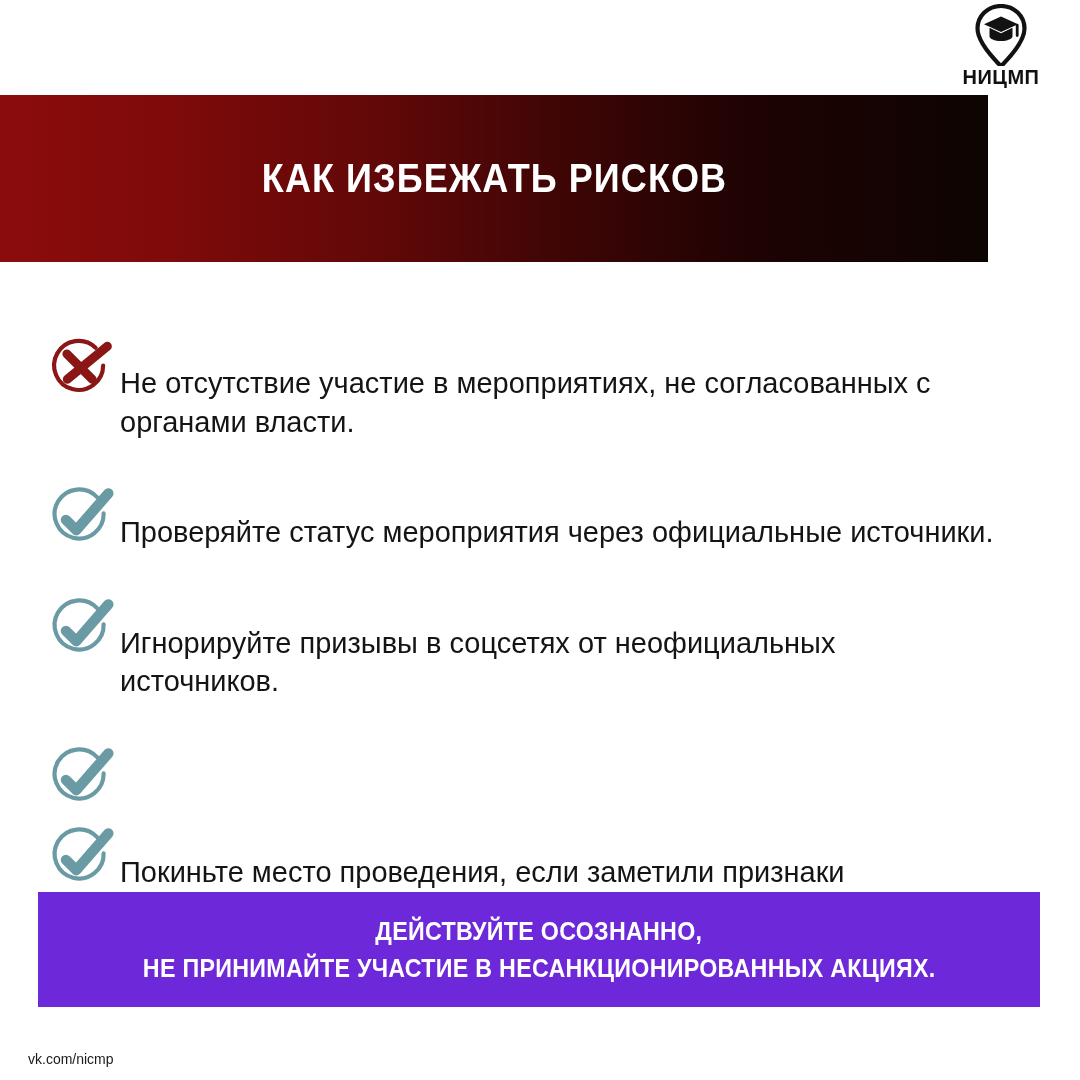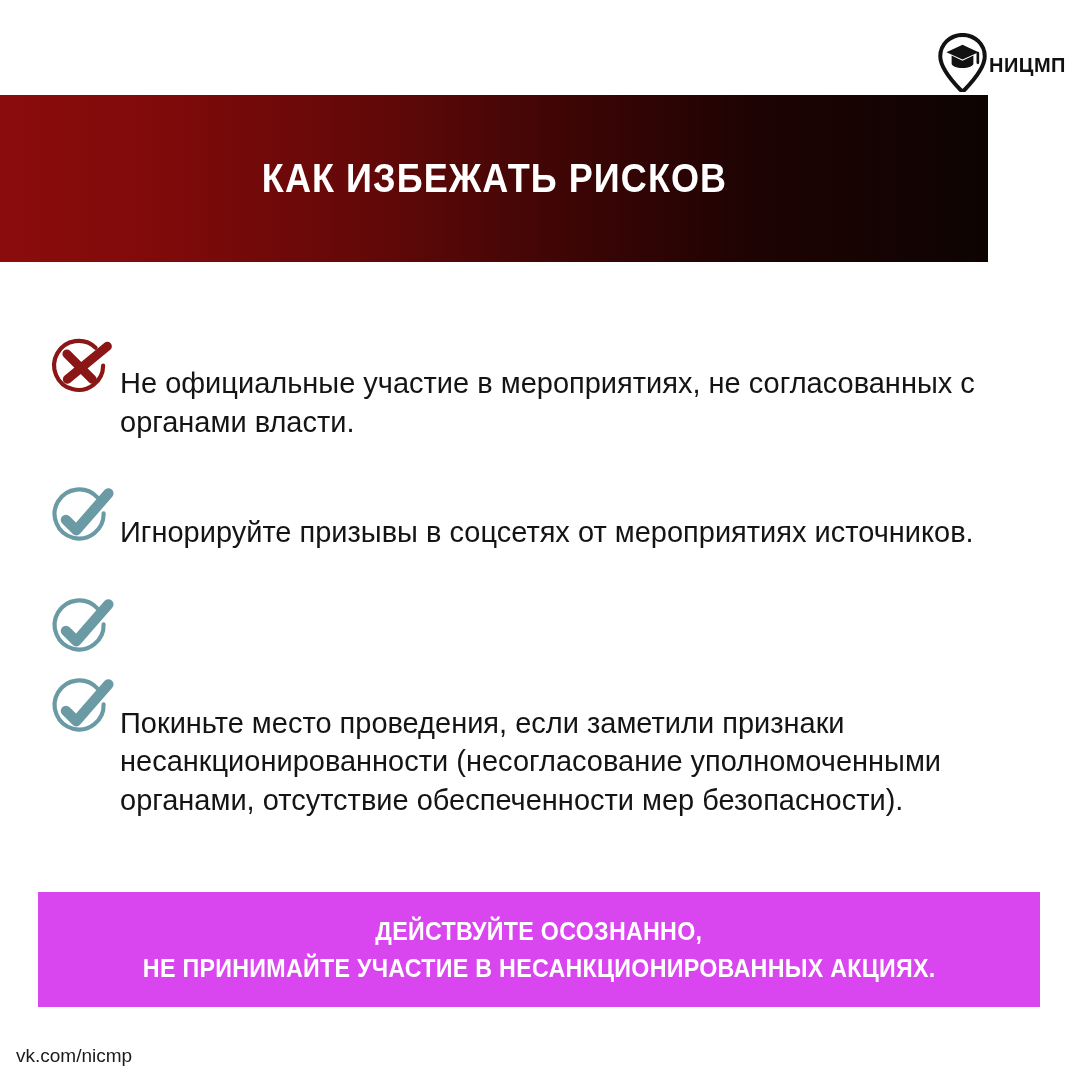--- a/index.html
+++ b/index.html
@@ -20,28 +20,28 @@
   .poster {
     position: relative;
     width: 1080px;
     height: 1080px;
     background: #ffffff;
   }
 
   
   .logo-block {
     position: absolute;
-    top: 20px;
+    top: 4px;
     right: 14px;
     width: 130px;
     height: 88px;
     display: flex;
-    flex-direction: row;
+    flex-direction: column;
     align-items: center;
-    justify-content: center;
+    justify-content: flex-start;
   }
   .logo-mark {
     width: 56px;
     height: 62px;
     display: block;
   }
   .logo-word {
     margin-top: 1px;
     font-family: "Liberation Sans", "DejaVu Sans", sans-serif;
     font-weight: 700;
@@ -118,45 +118,45 @@
     max-width: 880px;
   }
 
   
   .cta-banner {
     position: absolute;
     left: 38px;
     top: 892px;
     width: 1002px;
     height: 115px;
-    background: #d946ef;
+    background: #6d28d9;
     display: flex;
     flex-direction: column;
     align-items: center;
     justify-content: center;
   }
   .cta-line {
     color: #ffffff;
     font-family: "Liberation Sans", "DejaVu Sans", sans-serif;
     font-weight: 700;
     font-size: 25px;
     letter-spacing: 0.3px;
     transform: scaleX(0.93);
     white-space: nowrap;
     line-height: 1.45;
     text-align: center;
   }
 
   
   .footer {
     position: absolute;
-    left: 16px;
+    left: 28px;
     bottom: 13px;
     font-family: "Liberation Sans", "DejaVu Sans", sans-serif;
-    font-size: 19px;
+    font-size: 14px;
     color: #1b1b1b;
   }
 </style>
 </head>
 <body>
 
 <div class="poster">
 
   <div class="logo-block">
     <span class="logo-mark">
@@ -177,32 +177,41 @@
   <div class="advice-list">
 
     <div class="advice-item">
       <span class="advice-icon">
         <svg viewBox="0 0 70 70" xmlns="http://www.w3.org/2000/svg" aria-hidden="true">
           <path d="M50.5 13.5 A26 26 0 1 0 58.5 32.5" fill="none" stroke="#8b1616" stroke-width="4.4" stroke-linecap="round"></path>
           <path d="M20 20 L47 47" stroke="#8b1616" stroke-width="9.5" stroke-linecap="round" fill="none"></path>
           <path d="M20.5 47 L63 12" stroke="#8b1616" stroke-width="9.5" stroke-linecap="round" fill="none"></path>
         </svg>
       </span>
-      <p class="advice-text">Не официальные участие в мероприятиях, не согласованных с органами власти.</p>
-    </div>
-
-
-    <div class="advice-item">
-      <span class="advice-icon">
-        <svg viewBox="0 0 70 70" xmlns="http://www.w3.org/2000/svg" aria-hidden="true">
-          <path d="M52 14 A26 26 0 1 0 59 31" fill="none" stroke="#6a9aa4" stroke-width="4.4" stroke-linecap="round"></path>
-          <path d="M19 38 L30 49 L64 10" fill="none" stroke="#6a9aa4" stroke-width="11" stroke-linecap="round" stroke-linejoin="round"></path>
-        </svg>
-      </span>
-      <p class="advice-text">Игнорируйте призывы в соцсетях от мероприятиях источников.</p>
+      <p class="advice-text">Не отсутствие участие в мероприятиях, не согласованных с органами власти.</p>
+    </div>
+
+    <div class="advice-item">
+      <span class="advice-icon">
+        <svg viewBox="0 0 70 70" xmlns="http://www.w3.org/2000/svg" aria-hidden="true">
+          <path d="M52 14 A26 26 0 1 0 59 31" fill="none" stroke="#6a9aa4" stroke-width="4.4" stroke-linecap="round"></path>
+          <path d="M19 38 L30 49 L64 10" fill="none" stroke="#6a9aa4" stroke-width="11" stroke-linecap="round" stroke-linejoin="round"></path>
+        </svg>
+      </span>
+      <p class="advice-text">Проверяйте статус мероприятия через официальные источники.</p>
+    </div>
+
+    <div class="advice-item">
+      <span class="advice-icon">
+        <svg viewBox="0 0 70 70" xmlns="http://www.w3.org/2000/svg" aria-hidden="true">
+          <path d="M52 14 A26 26 0 1 0 59 31" fill="none" stroke="#6a9aa4" stroke-width="4.4" stroke-linecap="round"></path>
+          <path d="M19 38 L30 49 L64 10" fill="none" stroke="#6a9aa4" stroke-width="11" stroke-linecap="round" stroke-linejoin="round"></path>
+        </svg>
+      </span>
+      <p class="advice-text">Игнорируйте призывы в соцсетях от неофициальных источников.</p>
     </div>
 
     <div class="advice-item">
       <span class="advice-icon">
         <svg viewBox="0 0 70 70" xmlns="http://www.w3.org/2000/svg" aria-hidden="true">
           <path d="M52 14 A26 26 0 1 0 59 31" fill="none" stroke="#6a9aa4" stroke-width="4.4" stroke-linecap="round"></path>
           <path d="M19 38 L30 49 L64 10" fill="none" stroke="#6a9aa4" stroke-width="11" stroke-linecap="round" stroke-linejoin="round"></path>
         </svg>
       </span>
     </div>

